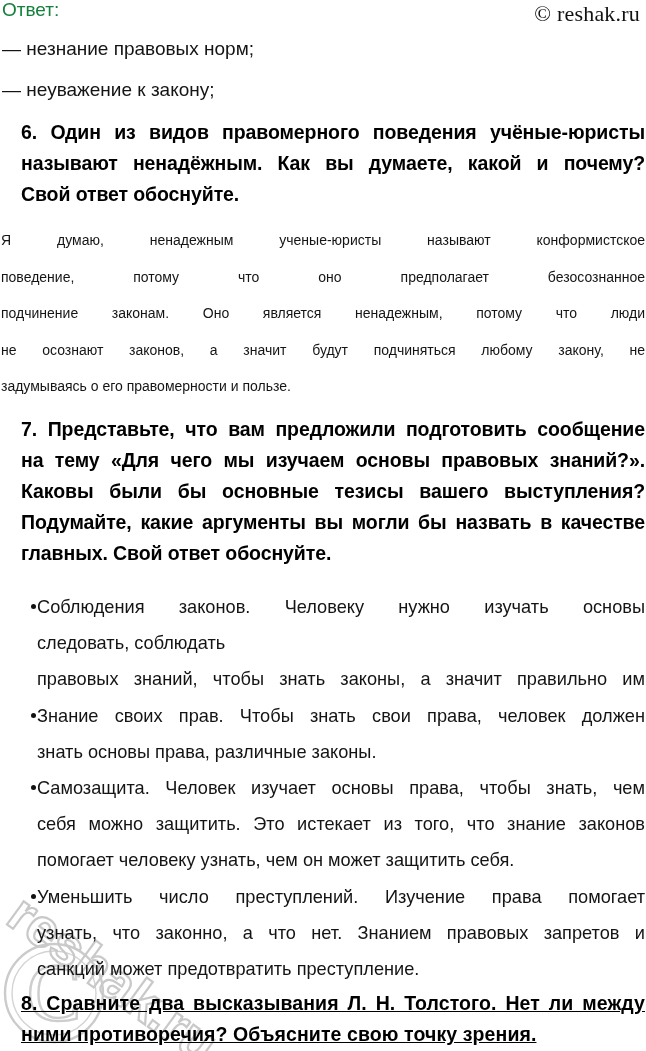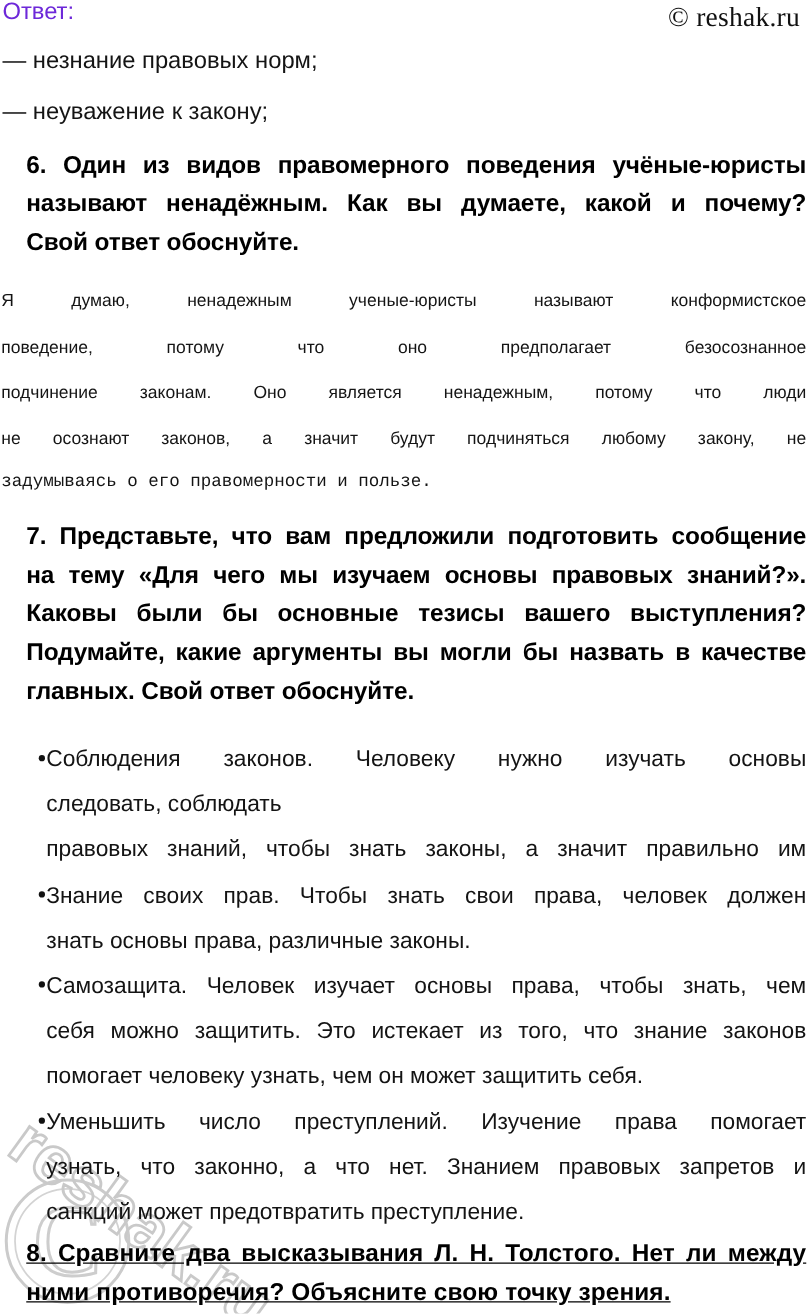--- a/index.html
+++ b/index.html
@@ -56,21 +56,21 @@
     z-index: 2;
     padding: 0 2px 0 2px;
   }
 
   .answer-label {
     position: absolute;
     left: 2px;
     top: 0px;
     font-size: 19px;
     font-weight: 400;
-    color: #6d28d9;
+    color: #15803d;
   }
 
   .dash-item {
     position: absolute;
     left: 2px;
     font-size: 19px;
     font-weight: 400;
     color: #141414;
     white-space: nowrap;
   }
@@ -112,21 +112,21 @@
     line-height: 36.5px;
     font-weight: 400;
     color: #141414;
   }
   .para .ln {
     display: block;
     text-align: justify;
     text-align-last: justify;
     white-space: nowrap;
   }
-  .para .ln.last { text-align-last: left; font-family: Liberation Mono, monospace; }
+  .para .ln.last { text-align-last: left; }
 
   .bullets {
     position: absolute;
     left: 0;
     right: 1px;
   }
   .bullet-row {
     position: relative;
     padding-left: 37px;
     font-size: 18.2px;

